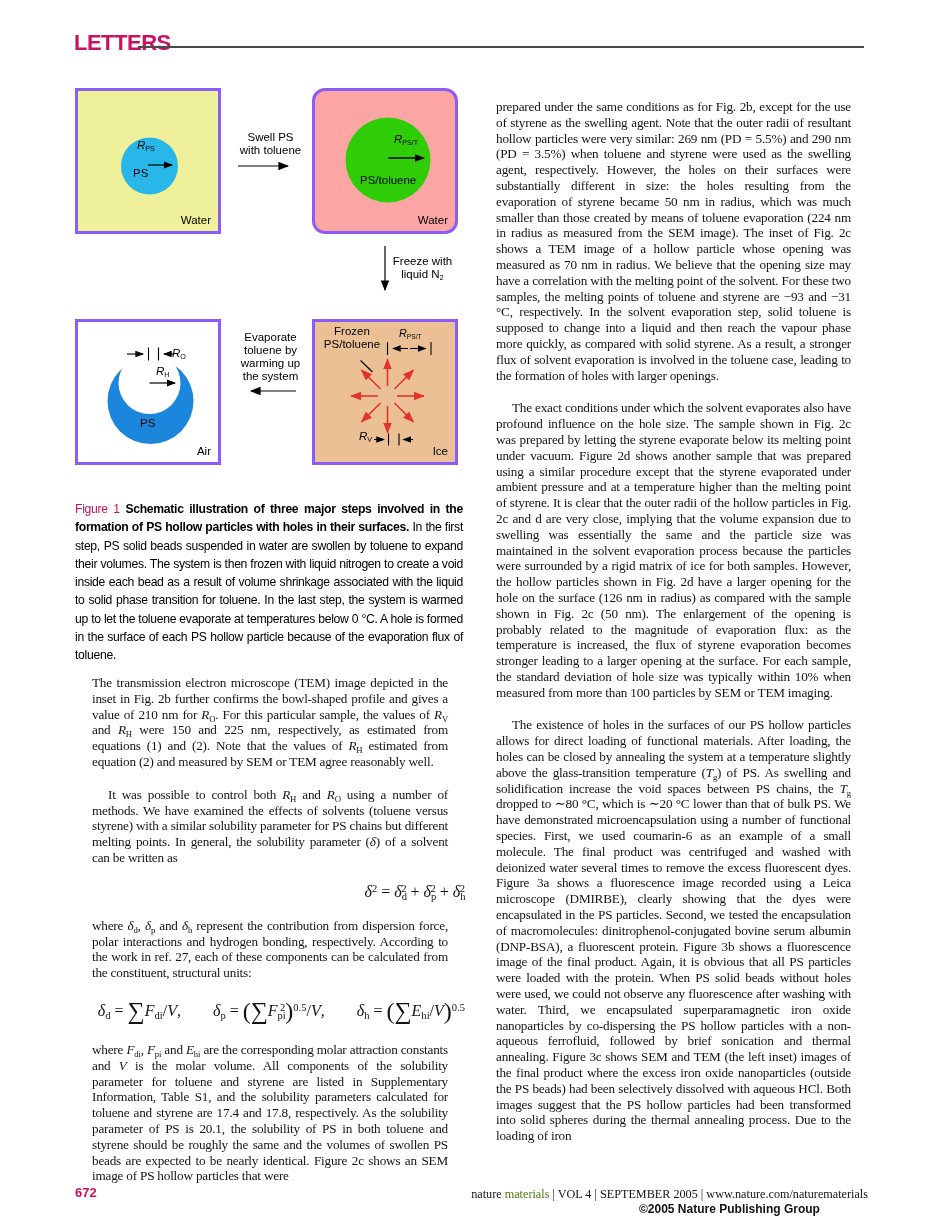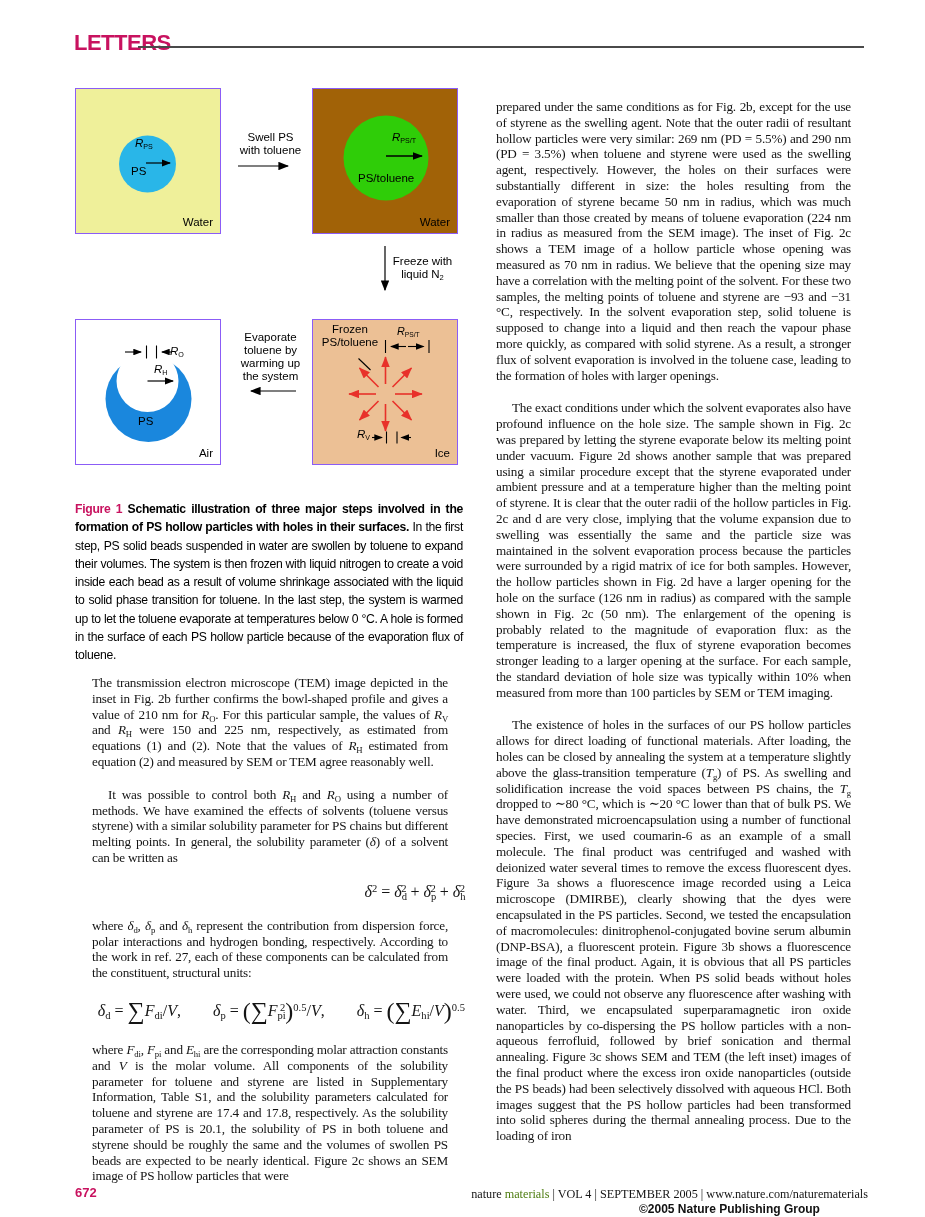--- a/index.html
+++ b/index.html
@@ -20,40 +20,40 @@
   .body-text .para.indent{text-indent:16px;}
   .body-text .equation{margin:12px 0 13px;text-align:right;font-size:16px;letter-spacing:0;}
   .equation .big{font-size:150%;vertical-align:-0.12em;}
   sub,sup{font-size:66%;line-height:0;}
   sub{vertical-align:-0.3em;}
   sup{vertical-align:0.5em;}
   .equation sub + sup{margin-left:-0.55em;}
 
   
   .figure{position:absolute;left:0;top:0;width:385px;height:380px;}
-  .panel{position:absolute;width:146px;height:146px;border:1px solid #8b5cf6;box-sizing:border-box;}
+  .panel{position:absolute;width:146px;height:146px;border:3px solid #8b5cf6;box-sizing:border-box;}
   .panel svg{position:absolute;left:0;top:0;}
   .panel.p1{left:0;top:0;background:#eff09a;}
-  .panel.p2{left:237px;top:0;background:#a16207;}
+  .panel.p2{left:237px;top:0;background:#fca5a5;border-radius:13px;}
   .panel.p3{left:0;top:231px;background:#ffffff;}
   .panel.p4{left:237px;top:231px;background:#ecc095;}
   .figlabel{position:absolute;font-family:"Liberation Sans","DejaVu Sans",sans-serif;
        font-size:11.5px;line-height:12.5px;color:#000;white-space:nowrap;}
   .figlabel sub{font-size:62%;}
   .medium{right:7px;bottom:5px;left:auto;top:auto;}
   .step-label{position:absolute;font-family:"Liberation Sans","DejaVu Sans",sans-serif;
        font-size:11.5px;line-height:13.2px;text-align:center;color:#000;}
   .ann-svg{position:absolute;left:0;top:0;pointer-events:none;}
   .frozen-block{text-align:center;white-space:nowrap;}
 
   
   .caption{position:absolute;left:0;top:412px;width:388px;text-align:justify;
        font-family:"Liberation Sans","DejaVu Sans",sans-serif;font-size:12.2px;
        line-height:18.3px;letter-spacing:-0.3px;color:#000;}
-  .caption .fig-label{color:#c8125f;font-weight:bold;}
+  .caption .fig-label{color:#c8125f;font-weight:normal;}
   .caption .cap-bold{font-weight:bold;}
 
   .left-body{position:absolute;left:0;top:570px;width:390px;}
 
   
   .page-num{position:absolute;left:75px;top:1185px;font-family:"Liberation Sans","DejaVu Sans",sans-serif;
        font-size:13px;font-weight:bold;color:#c8125f;}
   .journal-line{position:absolute;right:57px;top:1187px;font-size:12.2px;color:#141414;}
   .journal-line .brand{color:#4d7c0f;}
   .copyright{position:absolute;left:606px;top:1202px;font-family:"Liberation Sans","DejaVu Sans",sans-serif;

